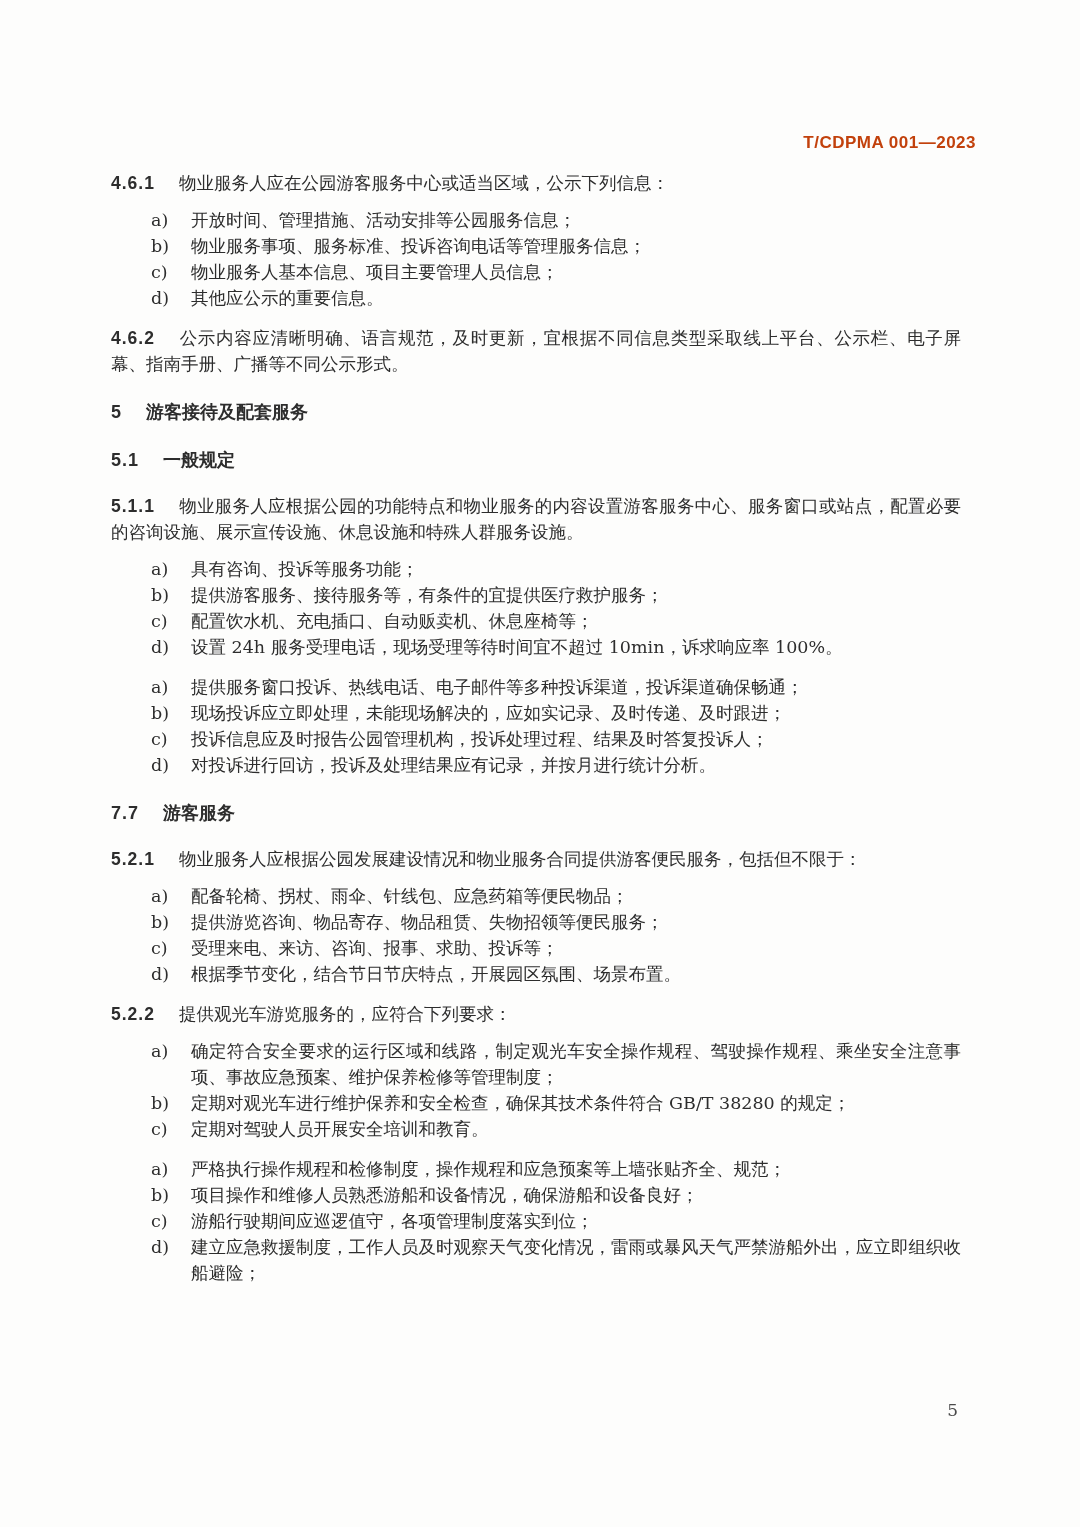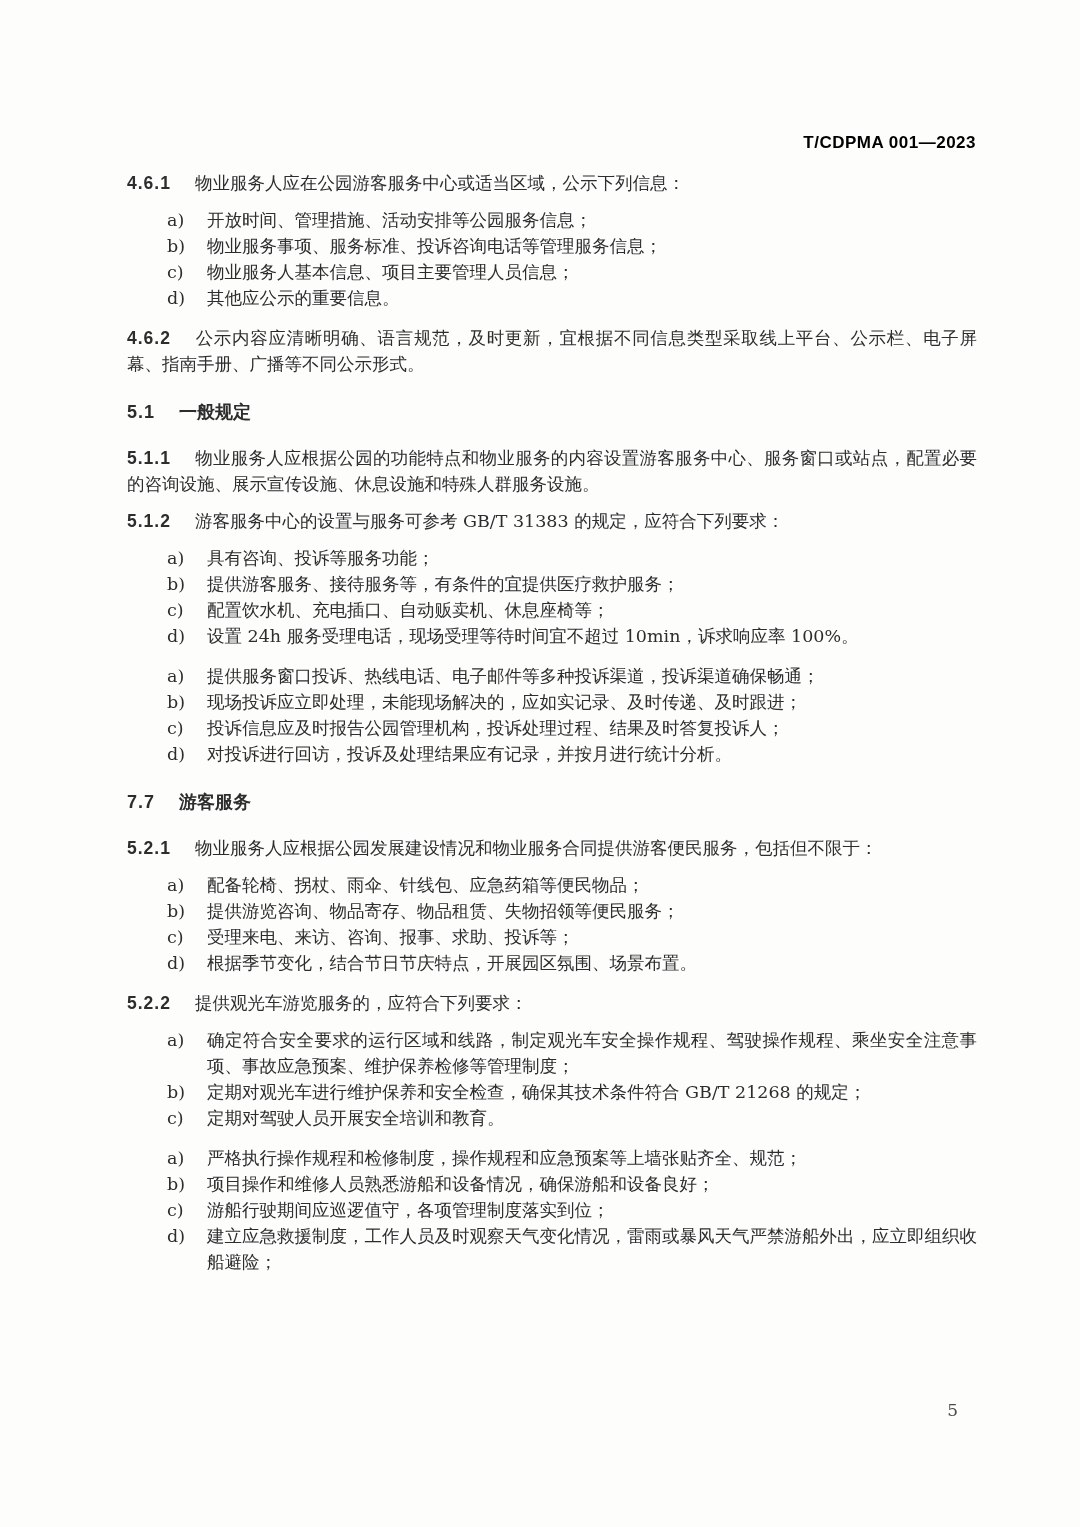--- a/index.html
+++ b/index.html
@@ -17,25 +17,25 @@
     color: #2d2d2d;
   }
   .doc-header {
     position: absolute;
     top: 133px;
     right: 104px;
     font-family: "Liberation Sans", sans-serif;
     font-size: 17px;
     font-weight: 600;
     letter-spacing: 0.5px;
-    color: #000000;
+    color: #c2410c;
   }
   .content {
     position: absolute;
-    left: 127px;
+    left: 111px;
     top: 170px;
     width: 850px;
     font-size: 17.5px;
     line-height: 26px;
     text-align: justify;
   }
   .clause {
     margin-bottom: 11px;
   }
   .clause .num {
@@ -97,23 +97,23 @@
         <div class="list-item">
           <span class="label">c)</span>
           <span class="text">物业服务人基本信息、项目主要管理人员信息；</span>
         </div>
         <div class="list-item">
           <span class="label">d)</span>
           <span class="text">其他应公示的重要信息。</span>
         </div>
       </div>
       <p class="clause"><span class="num">4.6.2</span><span class="clause-text">公示内容应清晰明确、语言规范，及时更新，宜根据不同信息类型采取线上平台、公示栏、电子屏幕、指南手册、广播等不同公示形式。</span></p>
+      <p class="heading1"><span class="num">5</span><span class="clause-text">游客接待及配套服务</span></p>
       <p class="heading2"><span class="num">5.1</span><span class="clause-text">一般规定</span></p>
       <p class="clause"><span class="num">5.1.1</span><span class="clause-text">物业服务人应根据公园的功能特点和物业服务的内容设置游客服务中心、服务窗口或站点，配置必要的咨询设施、展示宣传设施、休息设施和特殊人群服务设施。</span></p>
-      <p class="clause"><span class="num">5.1.2</span><span class="clause-text">游客服务中心的设置与服务可参考 GB/T 31383 的规定，应符合下列要求：</span></p>
       <div class="item-list">
         <div class="list-item">
           <span class="label">a)</span>
           <span class="text">具有咨询、投诉等服务功能；</span>
         </div>
         <div class="list-item">
           <span class="label">b)</span>
           <span class="text">提供游客服务、接待服务等，有条件的宜提供医疗救护服务；</span>
         </div>
         <div class="list-item">
@@ -164,21 +164,21 @@
         </div>
       </div>
       <p class="clause"><span class="num">5.2.2</span><span class="clause-text">提供观光车游览服务的，应符合下列要求：</span></p>
       <div class="item-list">
         <div class="list-item">
           <span class="label">a)</span>
           <span class="text">确定符合安全要求的运行区域和线路，制定观光车安全操作规程、驾驶操作规程、乘坐安全注意事项、事故应急预案、维护保养检修等管理制度；</span>
         </div>
         <div class="list-item">
           <span class="label">b)</span>
-          <span class="text">定期对观光车进行维护保养和安全检查，确保其技术条件符合 GB/T 21268 的规定；</span>
+          <span class="text">定期对观光车进行维护保养和安全检查，确保其技术条件符合 GB/T 38280 的规定；</span>
         </div>
         <div class="list-item">
           <span class="label">c)</span>
           <span class="text">定期对驾驶人员开展安全培训和教育。</span>
         </div>
       </div>
       <div class="item-list">
         <div class="list-item">
           <span class="label">a)</span>
           <span class="text">严格执行操作规程和检修制度，操作规程和应急预案等上墙张贴齐全、规范；</span>

